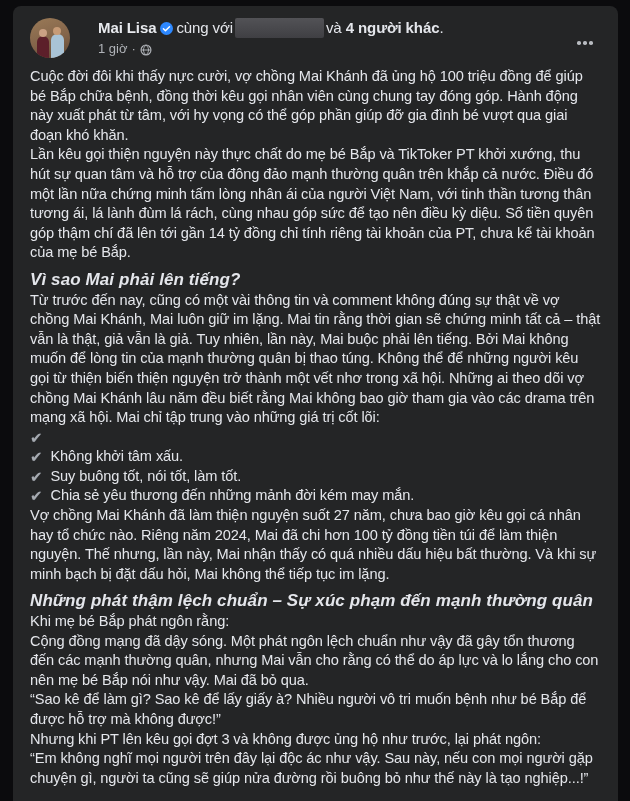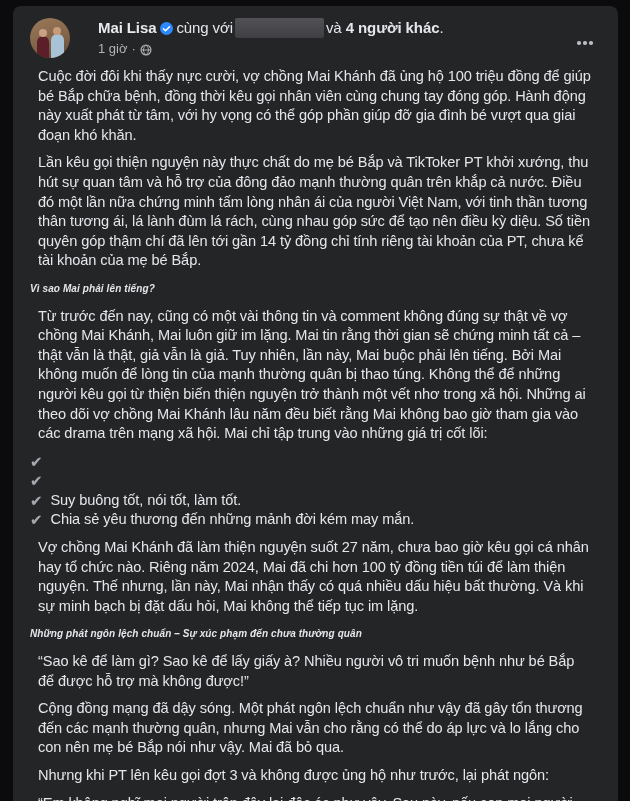--- a/index.html
+++ b/index.html
@@ -62,24 +62,24 @@
     border-radius:6px;cursor:pointer;
   }
   .more-btn i{width:3.5px;height:3.5px;border-radius:50%;background:#b8bbc0;display:block;}
   
   .post-body{padding:0 8px;margin-top:9px;color:#e4e6eb;}
   .post-title{
     font-weight:bold;font-size:14.6px;line-height:19.6px;letter-spacing:-0.1px;
     margin:0 0 11px 0;
   }
   .post-paragraph{
-    font-size:14.6px;line-height:19.6px;letter-spacing:-0.1px;margin:8px;
+    font-size:14.6px;line-height:19.6px;letter-spacing:-0.1px;margin:0;
   }
   .post-heading{
-    font-weight:bold;font-style:italic;font-size:10px;line-height:19.6px;
+    font-weight:bold;font-style:italic;font-size:17px;line-height:19.6px;
     margin:7px 0 1px 0;letter-spacing:0.1px;
   }
   .check-line{
     display:flex;align-items:flex-start;gap:8px;
     font-size:14.6px;line-height:19.6px;letter-spacing:-0.1px;
   }
   .check-icon{
     color:#a6aab0;font-size:15px;line-height:19.6px;flex:0 0 auto;
     text-shadow:0 0 1px rgba(120,130,145,.6);
   }
@@ -120,30 +120,32 @@
   <div class="post-body">
       <div class="post-paragraph">Cuộc đời đôi khi thấy nực cười, vợ chồng Mai Khánh đã ủng hộ 100 triệu đồng để giúp bé Bắp chữa bệnh, đồng thời kêu gọi nhân viên cùng chung tay đóng góp. Hành động này xuất phát từ tâm, với hy vọng có thể góp phần giúp đỡ gia đình bé vượt qua giai đoạn khó khăn.</div>
       <div class="post-paragraph">Lần kêu gọi thiện nguyện này thực chất do mẹ bé Bắp và TikToker PT khởi xướng, thu hút sự quan tâm và hỗ trợ của đông đảo mạnh thường quân trên khắp cả nước. Điều đó một lần nữa chứng minh tấm lòng nhân ái của người Việt Nam, với tinh thần tương thân tương ái, lá lành đùm lá rách, cùng nhau góp sức để tạo nên điều kỳ diệu. Số tiền quyên góp thậm chí đã lên tới gần 14 tỷ đồng chỉ tính riêng tài khoản của PT, chưa kể tài khoản của mẹ bé Bắp.</div>
       <div class="post-heading">Vì sao Mai phải lên tiếng?</div>
       <div class="post-paragraph">Từ trước đến nay, cũng có một vài thông tin và comment không đúng sự thật về vợ chồng Mai Khánh, Mai luôn giữ im lặng. Mai tin rằng thời gian sẽ chứng minh tất cả – thật vẫn là thật, giả vẫn là giả. Tuy nhiên, lần này, Mai buộc phải lên tiếng. Bởi Mai không muốn để lòng tin của mạnh thường quân bị thao túng. Không thể để những người kêu gọi từ thiện biến thiện nguyện trở thành một vết nhơ trong xã hội. Những ai theo dõi vợ chồng Mai Khánh lâu năm đều biết rằng Mai không bao giờ tham gia vào các drama trên mạng xã hội. Mai chỉ tập trung vào những giá trị cốt lõi:</div>
       <div class="check-line">
         <span class="check-icon">✔</span>
       </div>
       <div class="check-line">
         <span class="check-icon">✔</span>
+        <span>Không khởi tâm xấu.</span>
       </div>
       <div class="check-line">
         <span class="check-icon">✔</span>
         <span>Suy buông tốt, nói tốt, làm tốt.</span>
       </div>
       <div class="check-line">
         <span class="check-icon">✔</span>
         <span>Chia sẻ yêu thương đến những mảnh đời kém may mắn.</span>
       </div>
       <div class="post-paragraph">Vợ chồng Mai Khánh đã làm thiện nguyện suốt 27 năm, chưa bao giờ kêu gọi cá nhân hay tổ chức nào. Riêng năm 2024, Mai đã chi hơn 100 tỷ đồng tiền túi để làm thiện nguyện. Thế nhưng, lần này, Mai nhận thấy có quá nhiều dấu hiệu bất thường. Và khi sự minh bạch bị đặt dấu hỏi, Mai không thể tiếp tục im lặng.</div>
-      <div class="post-heading">Những phát ngôn lệch chuẩn – Sự xúc phạm đến chưa thường quân</div>
+      <div class="post-heading">Những phát thậm lệch chuẩn – Sự xúc phạm đến mạnh thường quân</div>
+      <div class="post-paragraph">Khi mẹ bé Bắp phát ngôn rằng:</div>
+      <div class="post-paragraph">Cộng đồng mạng đã dậy sóng. Một phát ngôn lệch chuẩn như vậy đã gây tổn thương đến các mạnh thường quân, nhưng Mai vẫn cho rằng có thể do áp lực và lo lắng cho con nên mẹ bé Bắp nói như vậy. Mai đã bỏ qua.</div>
       <div class="post-paragraph">“Sao kê để làm gì? Sao kê để lấy giấy à? Nhiều người vô tri muốn bệnh như bé Bắp để được hỗ trợ mà không được!”</div>
-      <div class="post-paragraph">Cộng đồng mạng đã dậy sóng. Một phát ngôn lệch chuẩn như vậy đã gây tổn thương đến các mạnh thường quân, nhưng Mai vẫn cho rằng có thể do áp lực và lo lắng cho con nên mẹ bé Bắp nói như vậy. Mai đã bỏ qua.</div>
       <div class="post-paragraph">Nhưng khi PT lên kêu gọi đợt 3 và không được ủng hộ như trước, lại phát ngôn:</div>
       <div class="post-paragraph">“Em không nghĩ mọi người trên đây lại độc ác như vậy. Sau này, nếu con mọi người gặp chuyện gì, người ta cũng sẽ giúp nửa đường rồi buông bỏ như thế này là tạo nghiệp...!”</div>
     </div>
 
 </div>
 
 </body></html>

